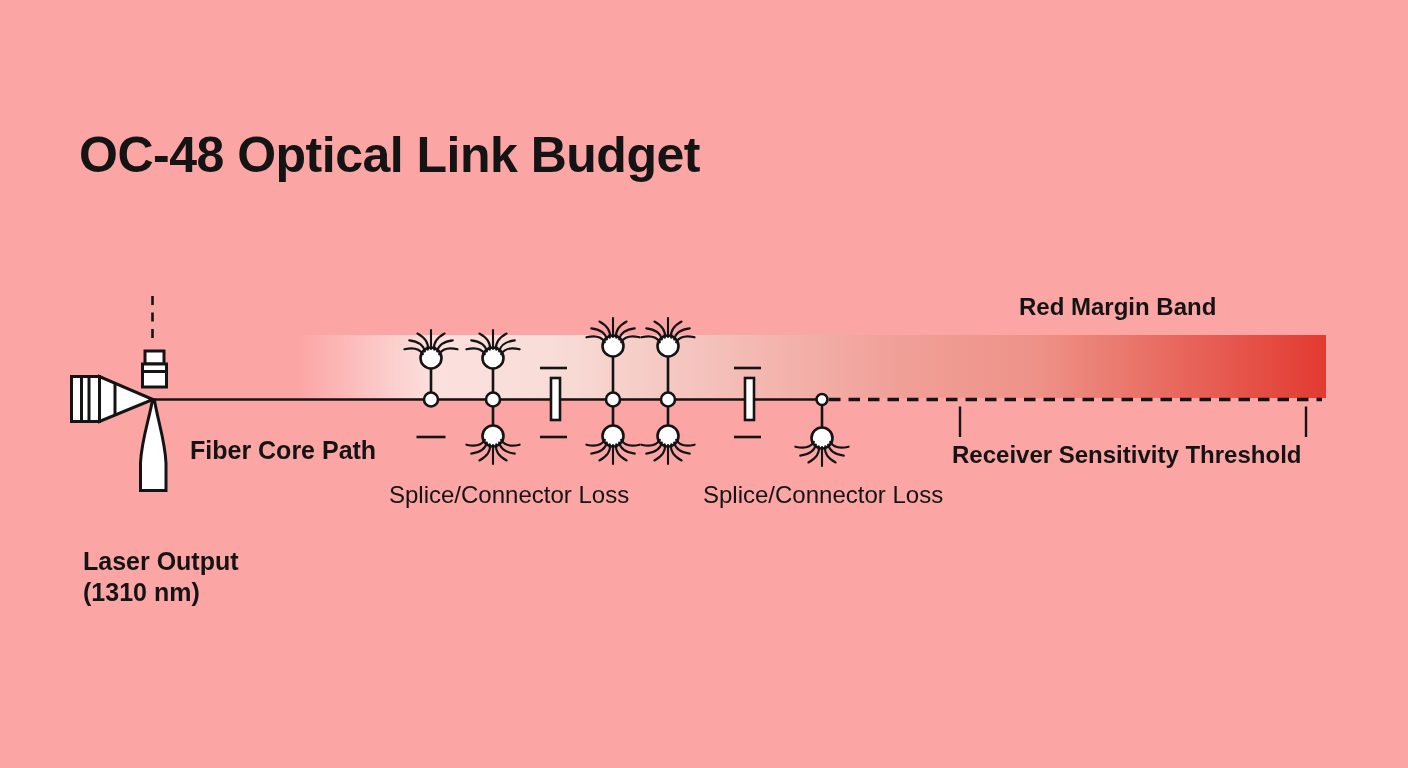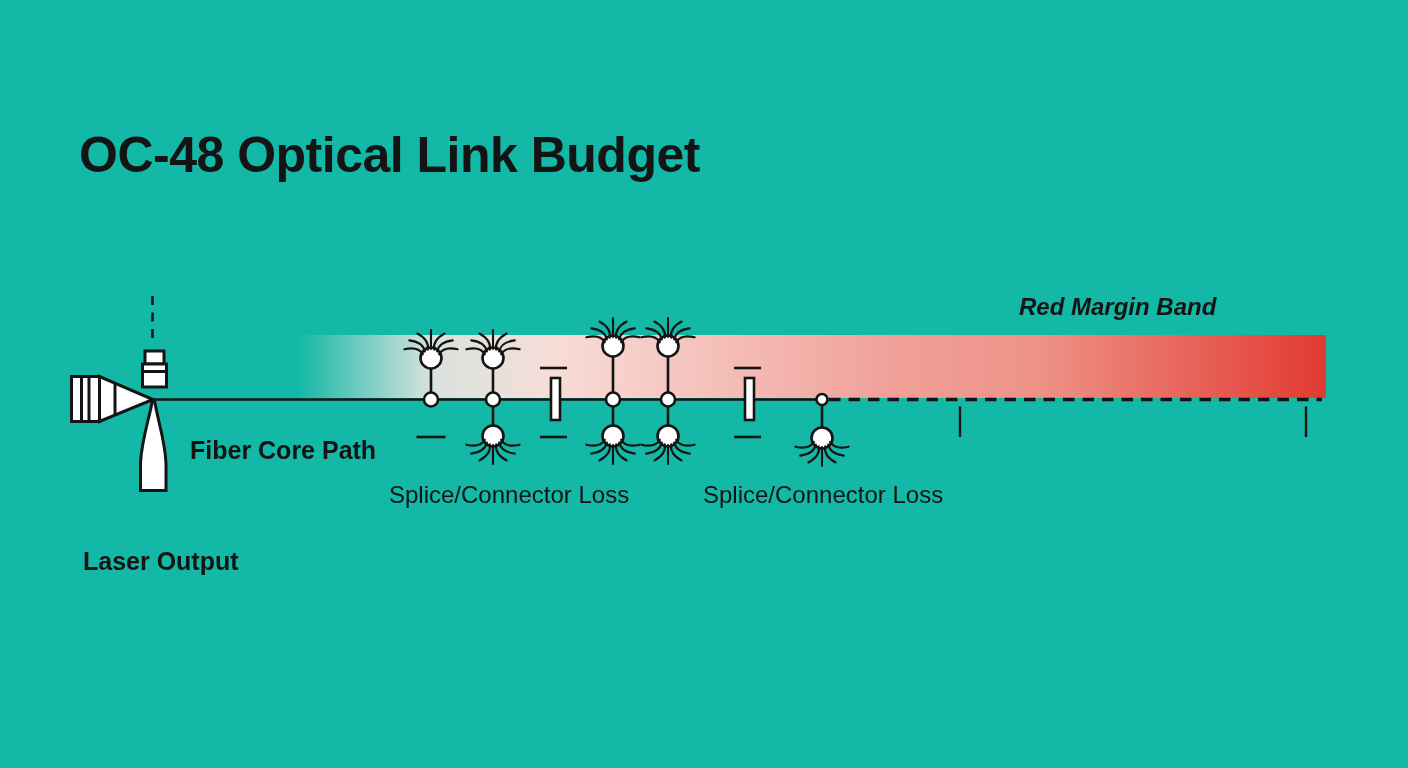--- a/index.html
+++ b/index.html
@@ -1,33 +1,33 @@
 <!DOCTYPE html>
 <html><head>
 <meta charset="utf-8">
 <style>
   html,body{margin:0;padding:0;background:#ffffff;}
   .canvas{
     position:relative;
     width:1408px;height:768px;
-    background:#14b8a6;
+    background:#fca5a5;
     overflow:hidden;
     font-family:"Liberation Sans", sans-serif;
     color:#141414;
   }
   .lbl{position:absolute;white-space:nowrap;color:#141414;}
   .title{
     left:79px;top:126px;
     font-size:50px;font-weight:700;letter-spacing:-0.5px;
   }
   .fiber-core-path{left:190px;top:436px;font-size:25px;font-weight:700;text-align:right;}
   .laser-output{left:83px;top:505px;font-size:25px;font-weight:700;line-height:31px;margin-top:41px;}
   .splice-loss-left{left:389px;top:481px;font-size:24px;font-weight:400;}
   .splice-loss-right{left:703px;top:481px;font-size:24px;font-weight:400;}
-  .red-margin-band{left:1019px;top:293px;font-size:24px;font-weight:700;font-style:italic;}
+  .red-margin-band{left:1019px;top:293px;font-size:24px;font-weight:700;}
   .receiver-threshold{left:952px;top:441px;font-size:24px;font-weight:700;}
   svg.diagram{position:absolute;left:0;top:0;}
 </style>
 </head>
 <body>
 
 <div class="canvas">
 
   <svg class="diagram" width="1408" height="768" viewBox="0 0 1408 768">
     <defs>
@@ -166,21 +166,23 @@
 
     <path d="M152.5,400 C149,420 141.5,440 140.5,463 L140.5,490.5 L166,490.5 L166,463 C165,440 157.5,420 154.5,400 Z" stroke="#141414" stroke-width="3" fill="#ffffff"></path>
   </svg>
 
   <div class="lbl title">OC-48 Optical Link Budget</div>
 
   <div class="lbl fiber-core-path">Fiber Core Path</div>
 
   <div class="lbl laser-output">
     <div>Laser Output</div>
+    <div>(1310 nm)</div>
   </div>
 
   <div class="lbl splice-loss-left">Splice/Connector Loss</div>
 
   <div class="lbl splice-loss-right">Splice/Connector Loss</div>
 
   <div class="lbl red-margin-band">Red Margin Band</div>
 
+  <div class="lbl receiver-threshold">Receiver Sensitivity Threshold</div>
 </div>
 
 </body></html>

